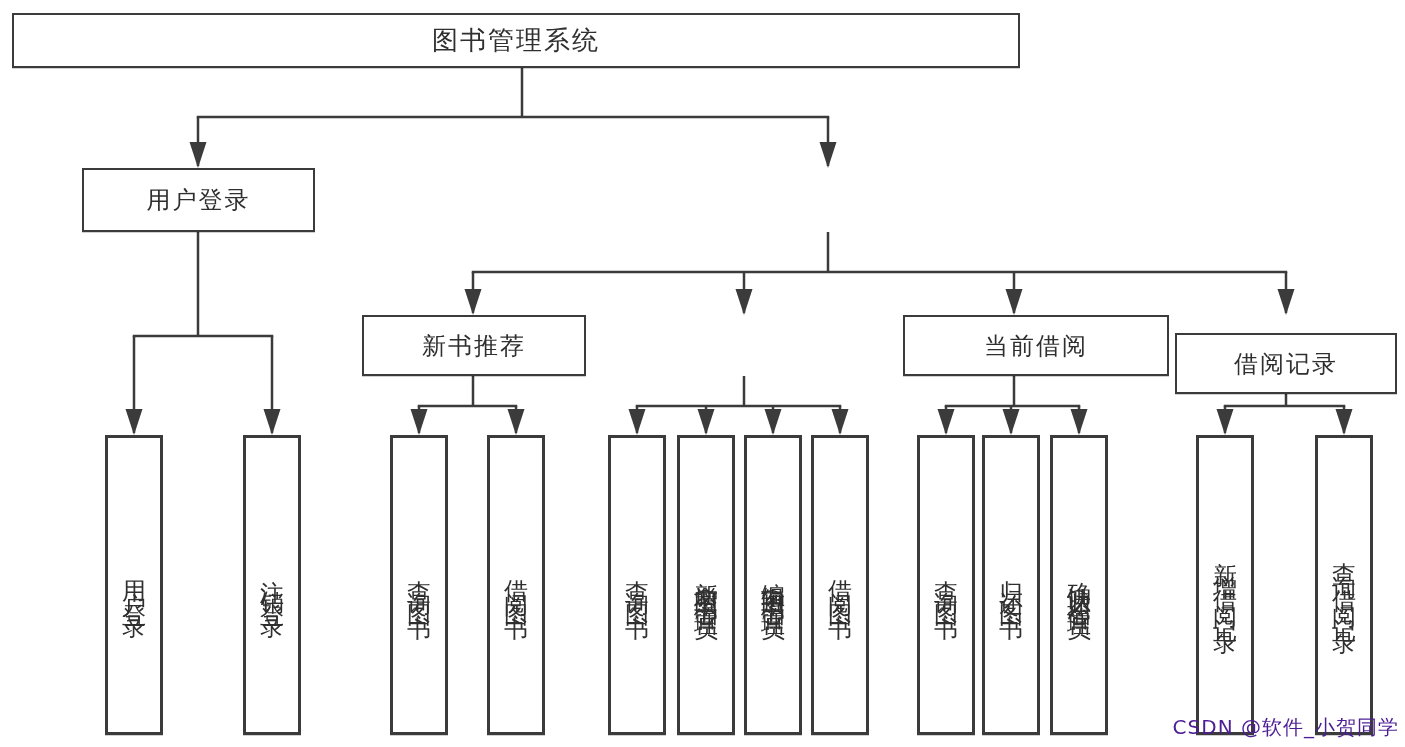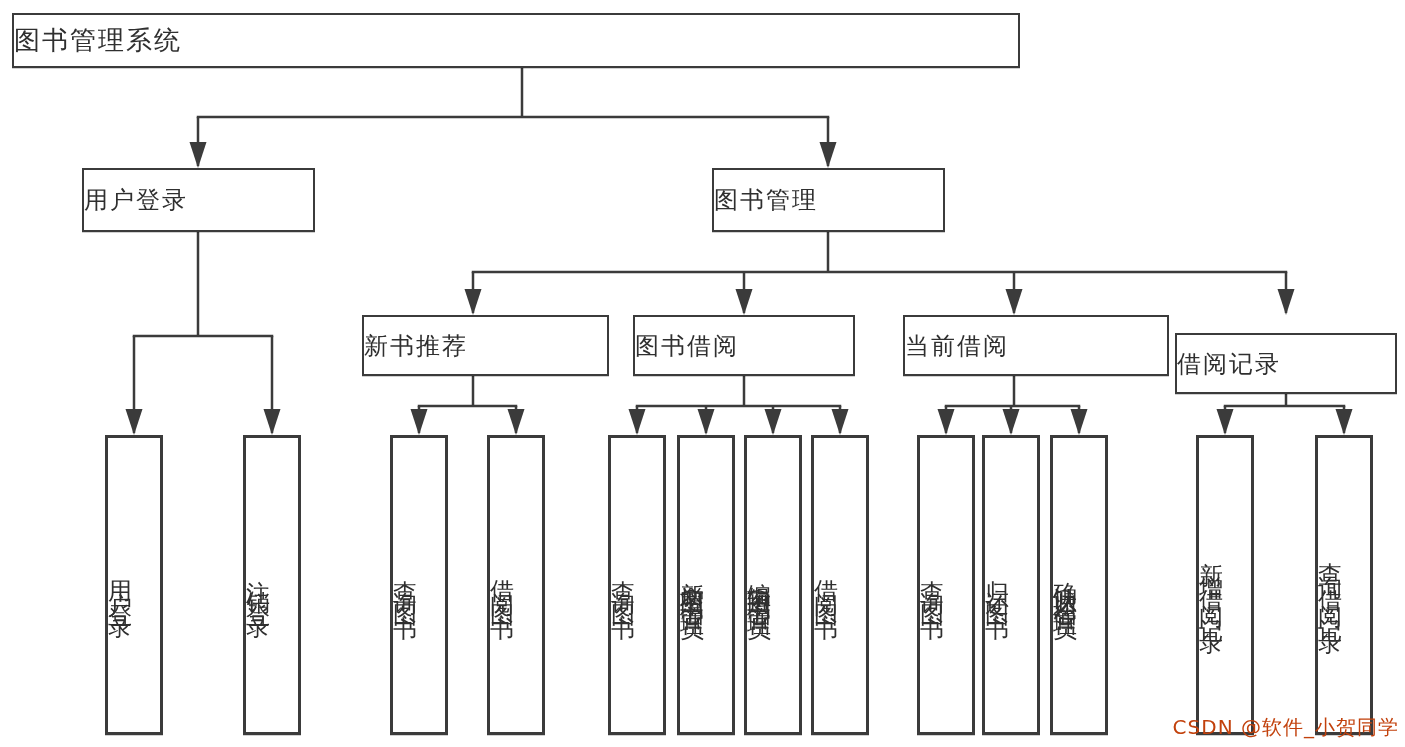--- a/index.html
+++ b/index.html
@@ -6,36 +6,36 @@
   body{
     width:1405px;height:747px;position:relative;background:#ffffff;
     font-family:"DejaVu Sans","Liberation Sans",sans-serif;
     overflow:hidden;color:#2f2f2f;
   }
   #stage{position:absolute;inset:0;width:1405px;height:747px;}
   svg.connectors{position:absolute;left:0;top:0;z-index:1;}
   .box{
     position:absolute;z-index:2;background:#ffffff;
     border:2px solid #3b3b3b;box-sizing:border-box;
-    display:flex;align-items:center;justify-content:flex-start;
+    display:flex;align-items:center;justify-content:center;
     box-shadow:0 1px 0 rgba(0,0,0,0.18);
   }
   .box .lbl{color:#2f2f2f;white-space:nowrap;}
   .root .lbl{font-size:26px;letter-spacing:2px;}
   .lvl .lbl{font-size:24px;letter-spacing:2px;}
   .leaf{border-width:3px;}
   .leaf .lbl{
     writing-mode:vertical-rl;text-orientation:mixed;
     font-size:24px;letter-spacing:12px;line-height:1;
   }
   .leaf.d6 .lbl{letter-spacing:14px;}
   .leaf.d9 .lbl{letter-spacing:5px;}
   .watermark{
     position:absolute;right:6px;bottom:6px;z-index:3;
-    font-size:20px;color:#c2410c;letter-spacing:1px;white-space:nowrap;
+    font-size:20px;color:#4c1d95;letter-spacing:1px;white-space:nowrap;
   }
 </style>
 </head>
 <body>
 
 <div id="stage">
 
   <svg class="connectors" width="1405" height="747" viewBox="0 0 1405 747">
     <g stroke="#3b3b3b" stroke-width="2.5" fill="#3b3b3b">
 
@@ -100,29 +100,23 @@
     </g>
   </svg>
 
   <div class="box root" style="left:12px;top:13px;width:1008px;height:55px">
     <span class="lbl">图书管理系统</span>
   </div>
 
   <div class="box lvl" style="left:82px;top:168px;width:233px;height:64px">
     <span class="lbl">用户登录</span>
   </div>
-  <div class="box lvl" style="left:712px;top:168px;width:233px;height:64px">
-    <span class="lbl">图书管理</span>
-  </div>
 
-  <div class="box lvl" style="left:362px;top:315px;width:247px;height:61px">
+  <div class="box lvl" style="left:362px;top:315px;width:224px;height:61px">
     <span class="lbl">新书推荐</span>
-  </div>
-  <div class="box lvl" style="left:633px;top:315px;width:222px;height:61px">
-    <span class="lbl">图书借阅</span>
   </div>
   <div class="box lvl" style="left:903px;top:315px;width:266px;height:61px">
     <span class="lbl">当前借阅</span>
   </div>
   <div class="box lvl" style="left:1175px;top:333px;width:222px;height:61px">
     <span class="lbl">借阅记录</span>
   </div>
 
   <div class="box leaf" style="left:105px;top:435px;width:58px;height:300px">
     <span class="lbl">用户登录</span>

